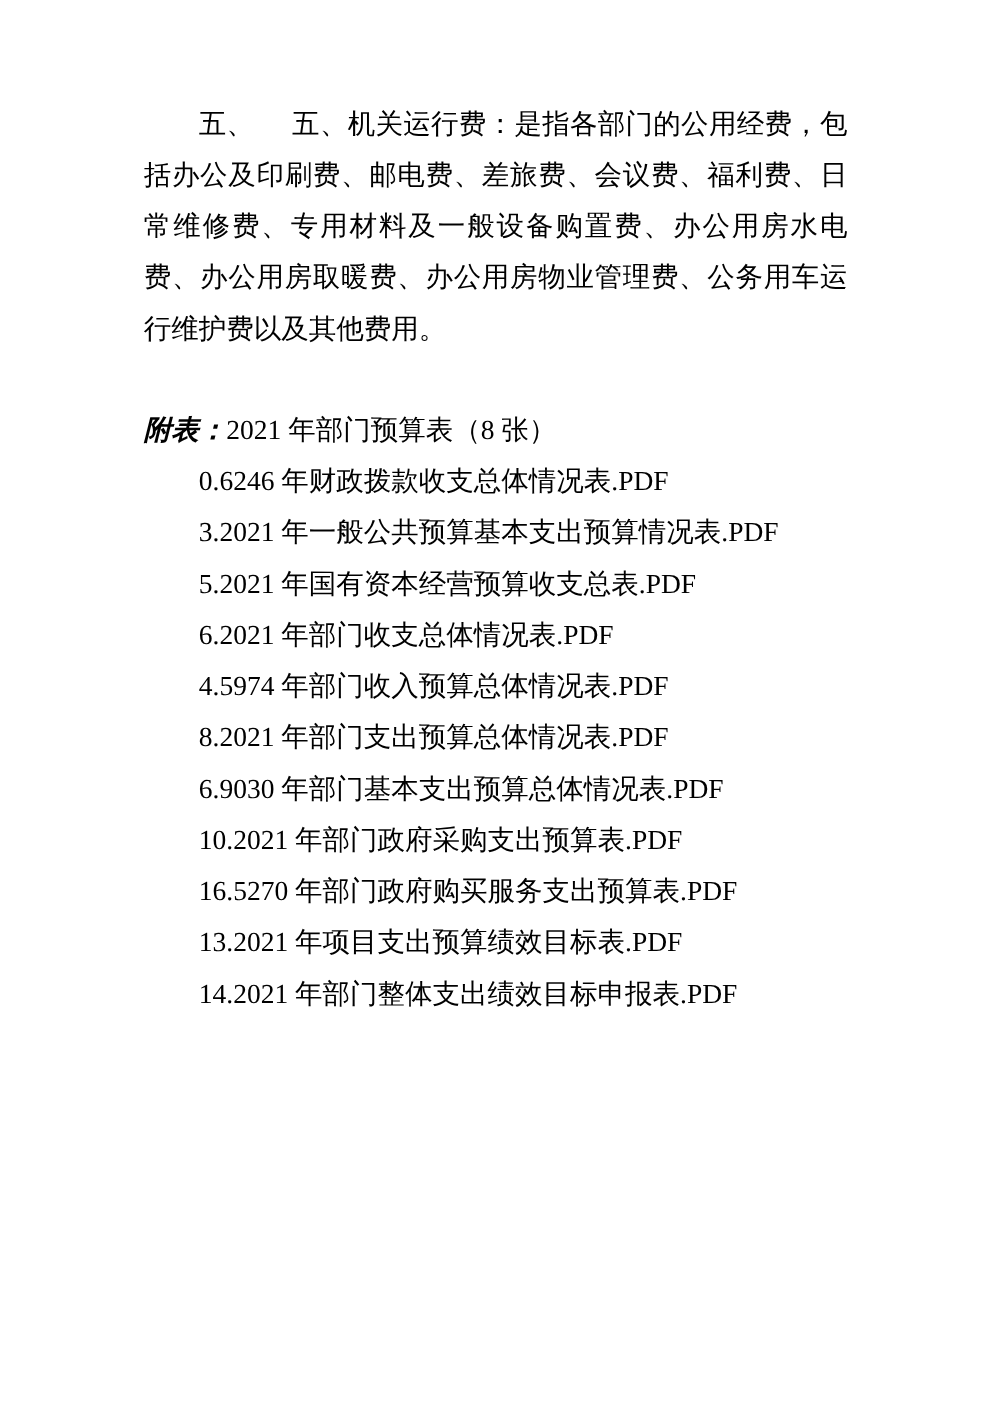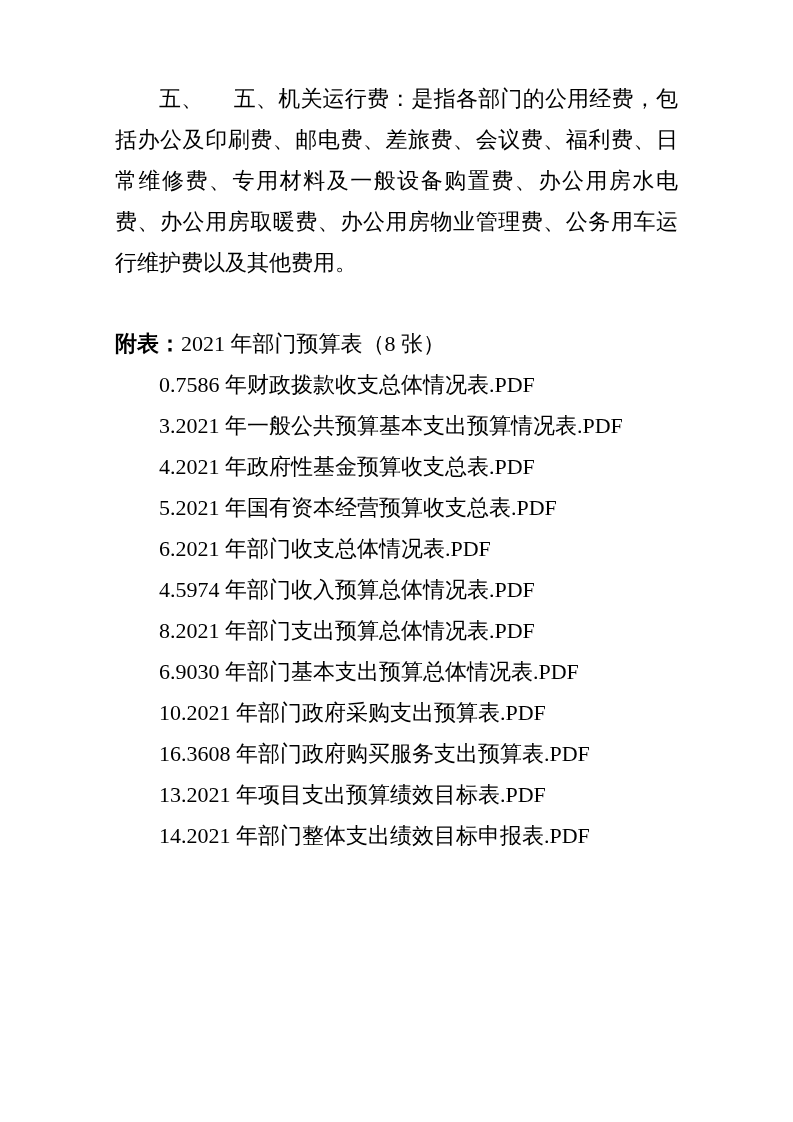--- a/index.html
+++ b/index.html
@@ -30,42 +30,42 @@
   }
   .tab-spacer {
     display: inline-block;
     width: 30px;
   }
   .attach-heading {
     margin-top: 40px !important;
   }
   .attach-heading .label {
     font-weight: bold;
+    font-style: italic;
   }
   .attach-item {
     text-indent: 2em;
   }
 </style>
 </head>
 <body>
 
 <div class="page">
   <div class="doc">
 
     <p class="para-body"><span>五、</span><span class="tab-spacer"></span><span>五、机关运行费：是指各部门的公用经费，包括办公及印刷费、邮电费、差旅费、会议费、福利费、日常维修费、专用材料及一般设备购置费、办公用房水电费、办公用房取暖费、办公用房物业管理费、公务用车运行维护费以及其他费用。</span></p>
 
     <p class="attach-heading"><span class="label">附表：</span><span>2021 年部门预算表（8 张）</span></p>
 
-    <p class="attach-item">0.7586 年财政拨款收支总体情况表.PDF</p>
+    <p class="attach-item">0.6246 年财政拨款收支总体情况表.PDF</p>
     <p class="attach-item">3.2021 年一般公共预算基本支出预算情况表.PDF</p>
-    <p class="attach-item">4.2021 年政府性基金预算收支总表.PDF</p>
     <p class="attach-item">5.2021 年国有资本经营预算收支总表.PDF</p>
     <p class="attach-item">6.2021 年部门收支总体情况表.PDF</p>
     <p class="attach-item">4.5974 年部门收入预算总体情况表.PDF</p>
     <p class="attach-item">8.2021 年部门支出预算总体情况表.PDF</p>
     <p class="attach-item">6.9030 年部门基本支出预算总体情况表.PDF</p>
     <p class="attach-item">10.2021 年部门政府采购支出预算表.PDF</p>
-    <p class="attach-item">16.3608 年部门政府购买服务支出预算表.PDF</p>
+    <p class="attach-item">16.5270 年部门政府购买服务支出预算表.PDF</p>
     <p class="attach-item">13.2021 年项目支出预算绩效目标表.PDF</p>
     <p class="attach-item">14.2021 年部门整体支出绩效目标申报表.PDF</p>
 
   </div>
 </div>
 
 </body></html>

